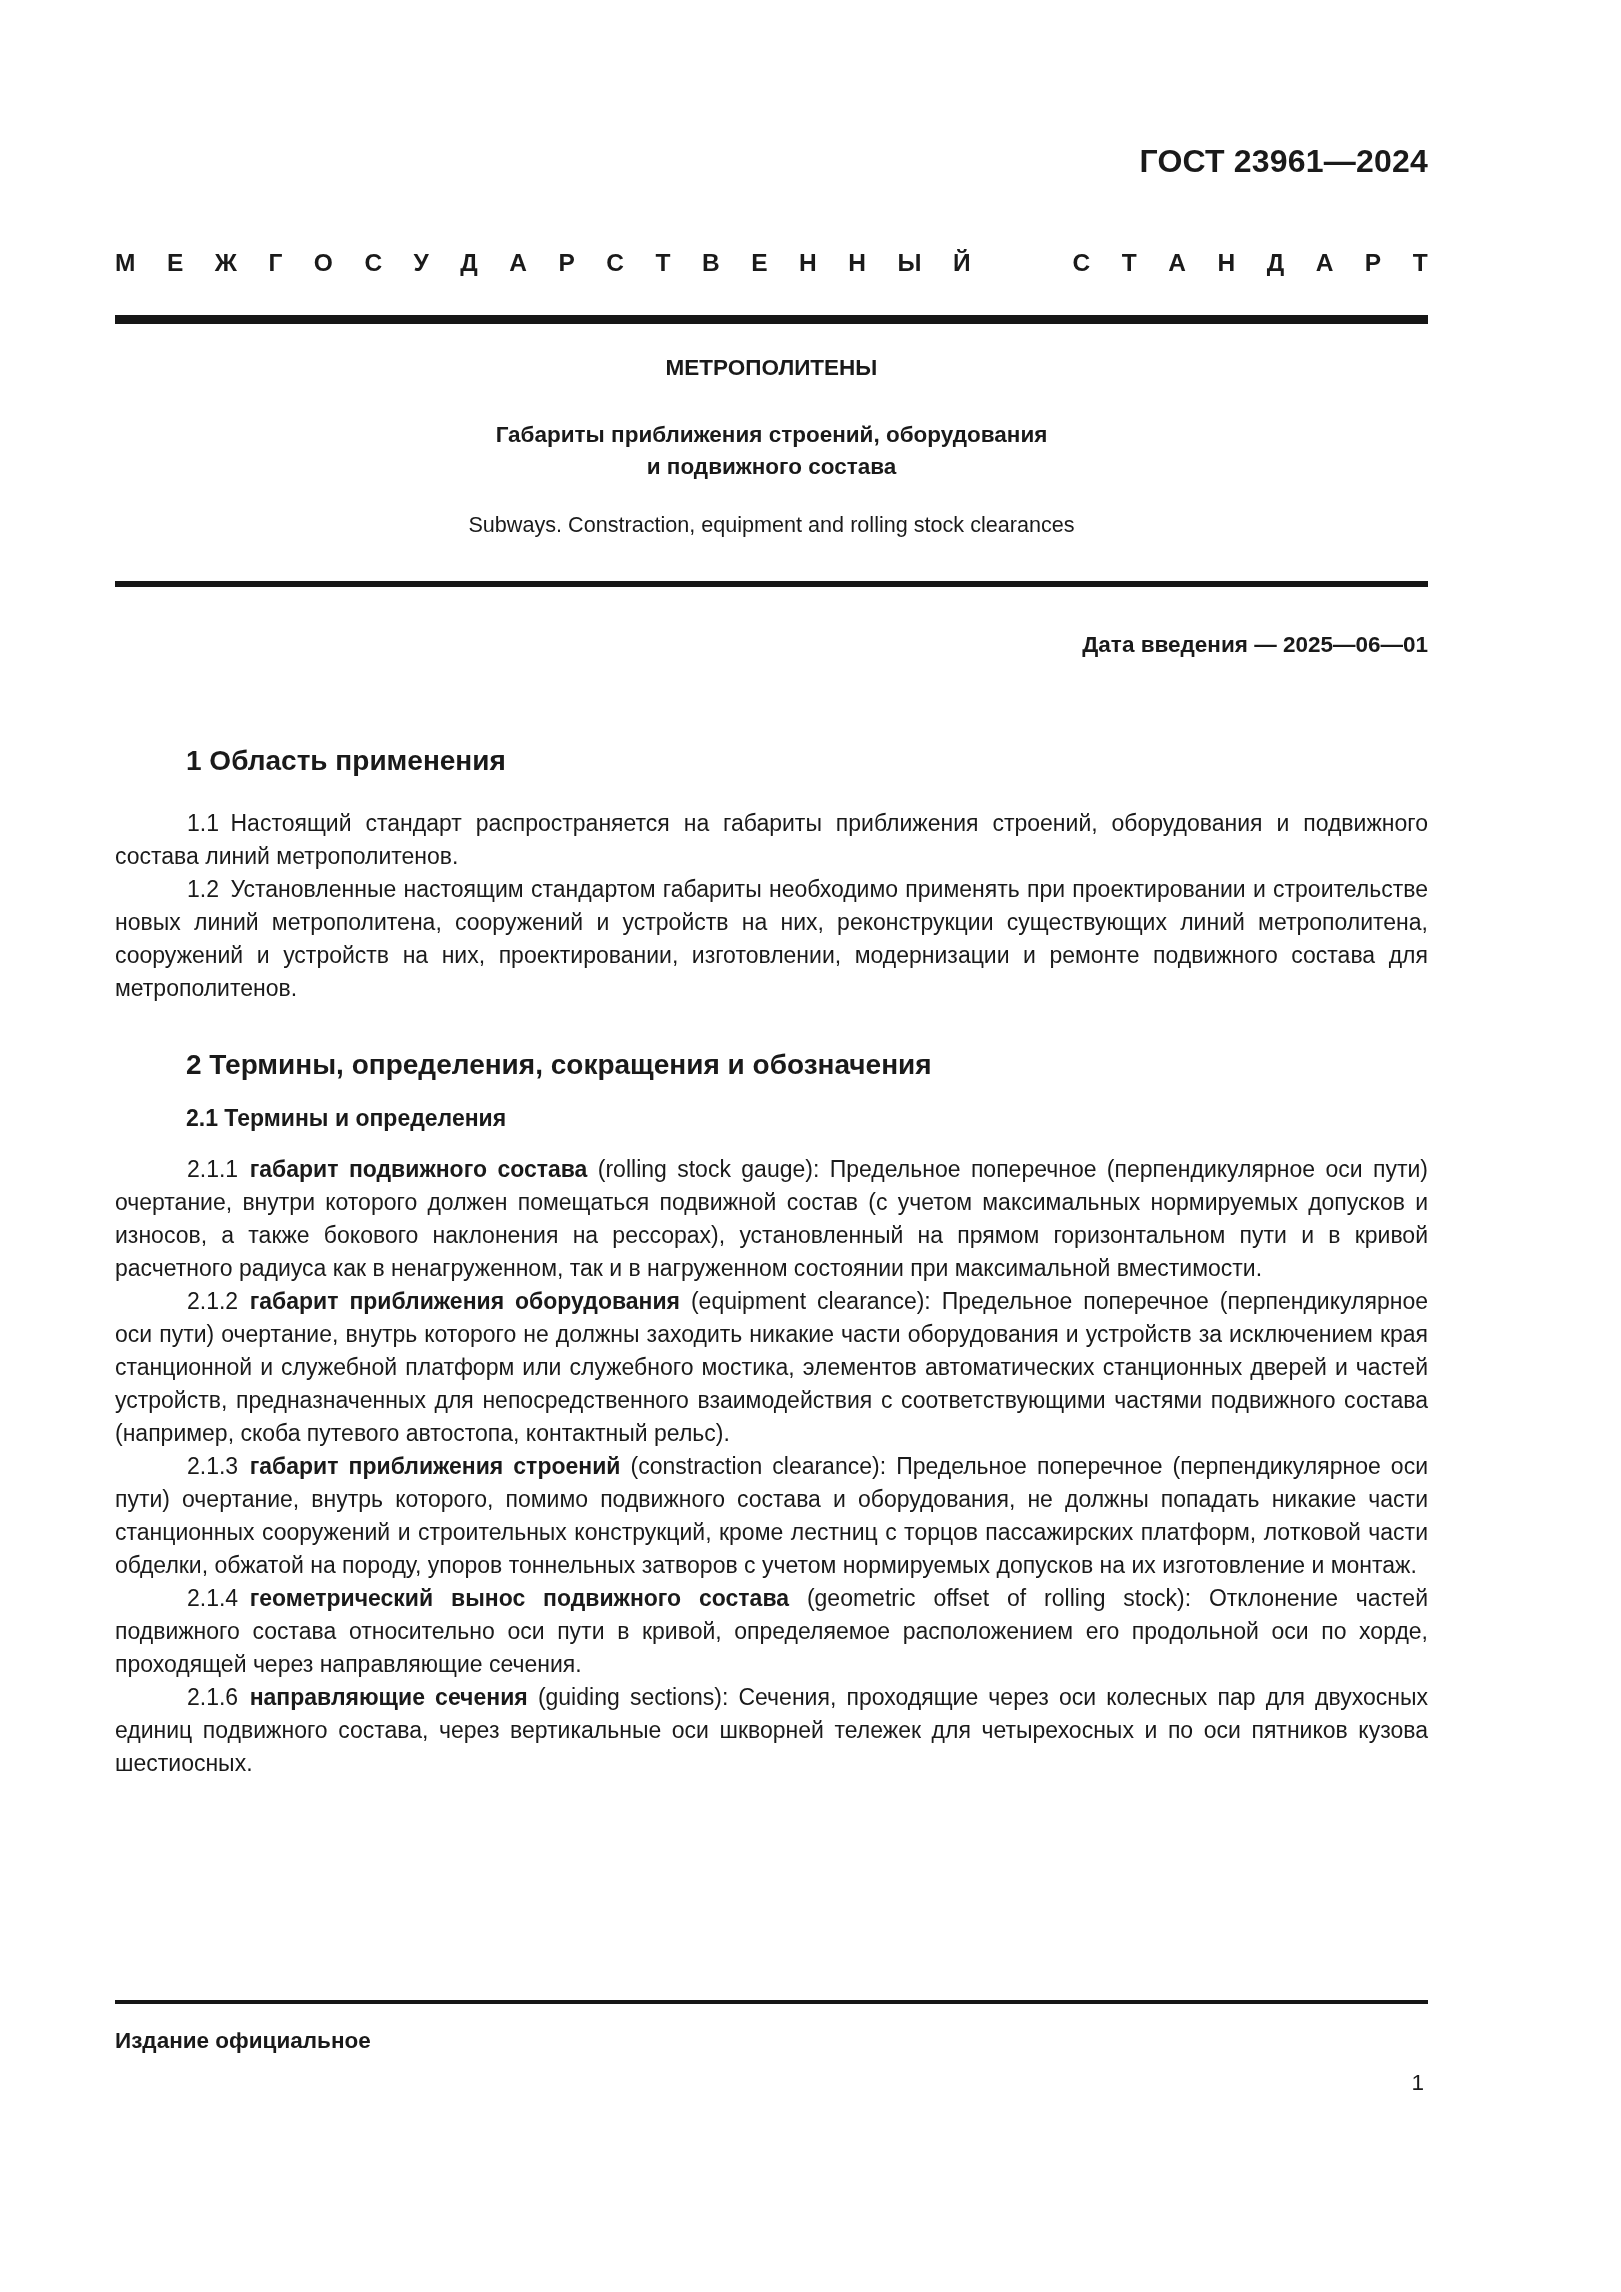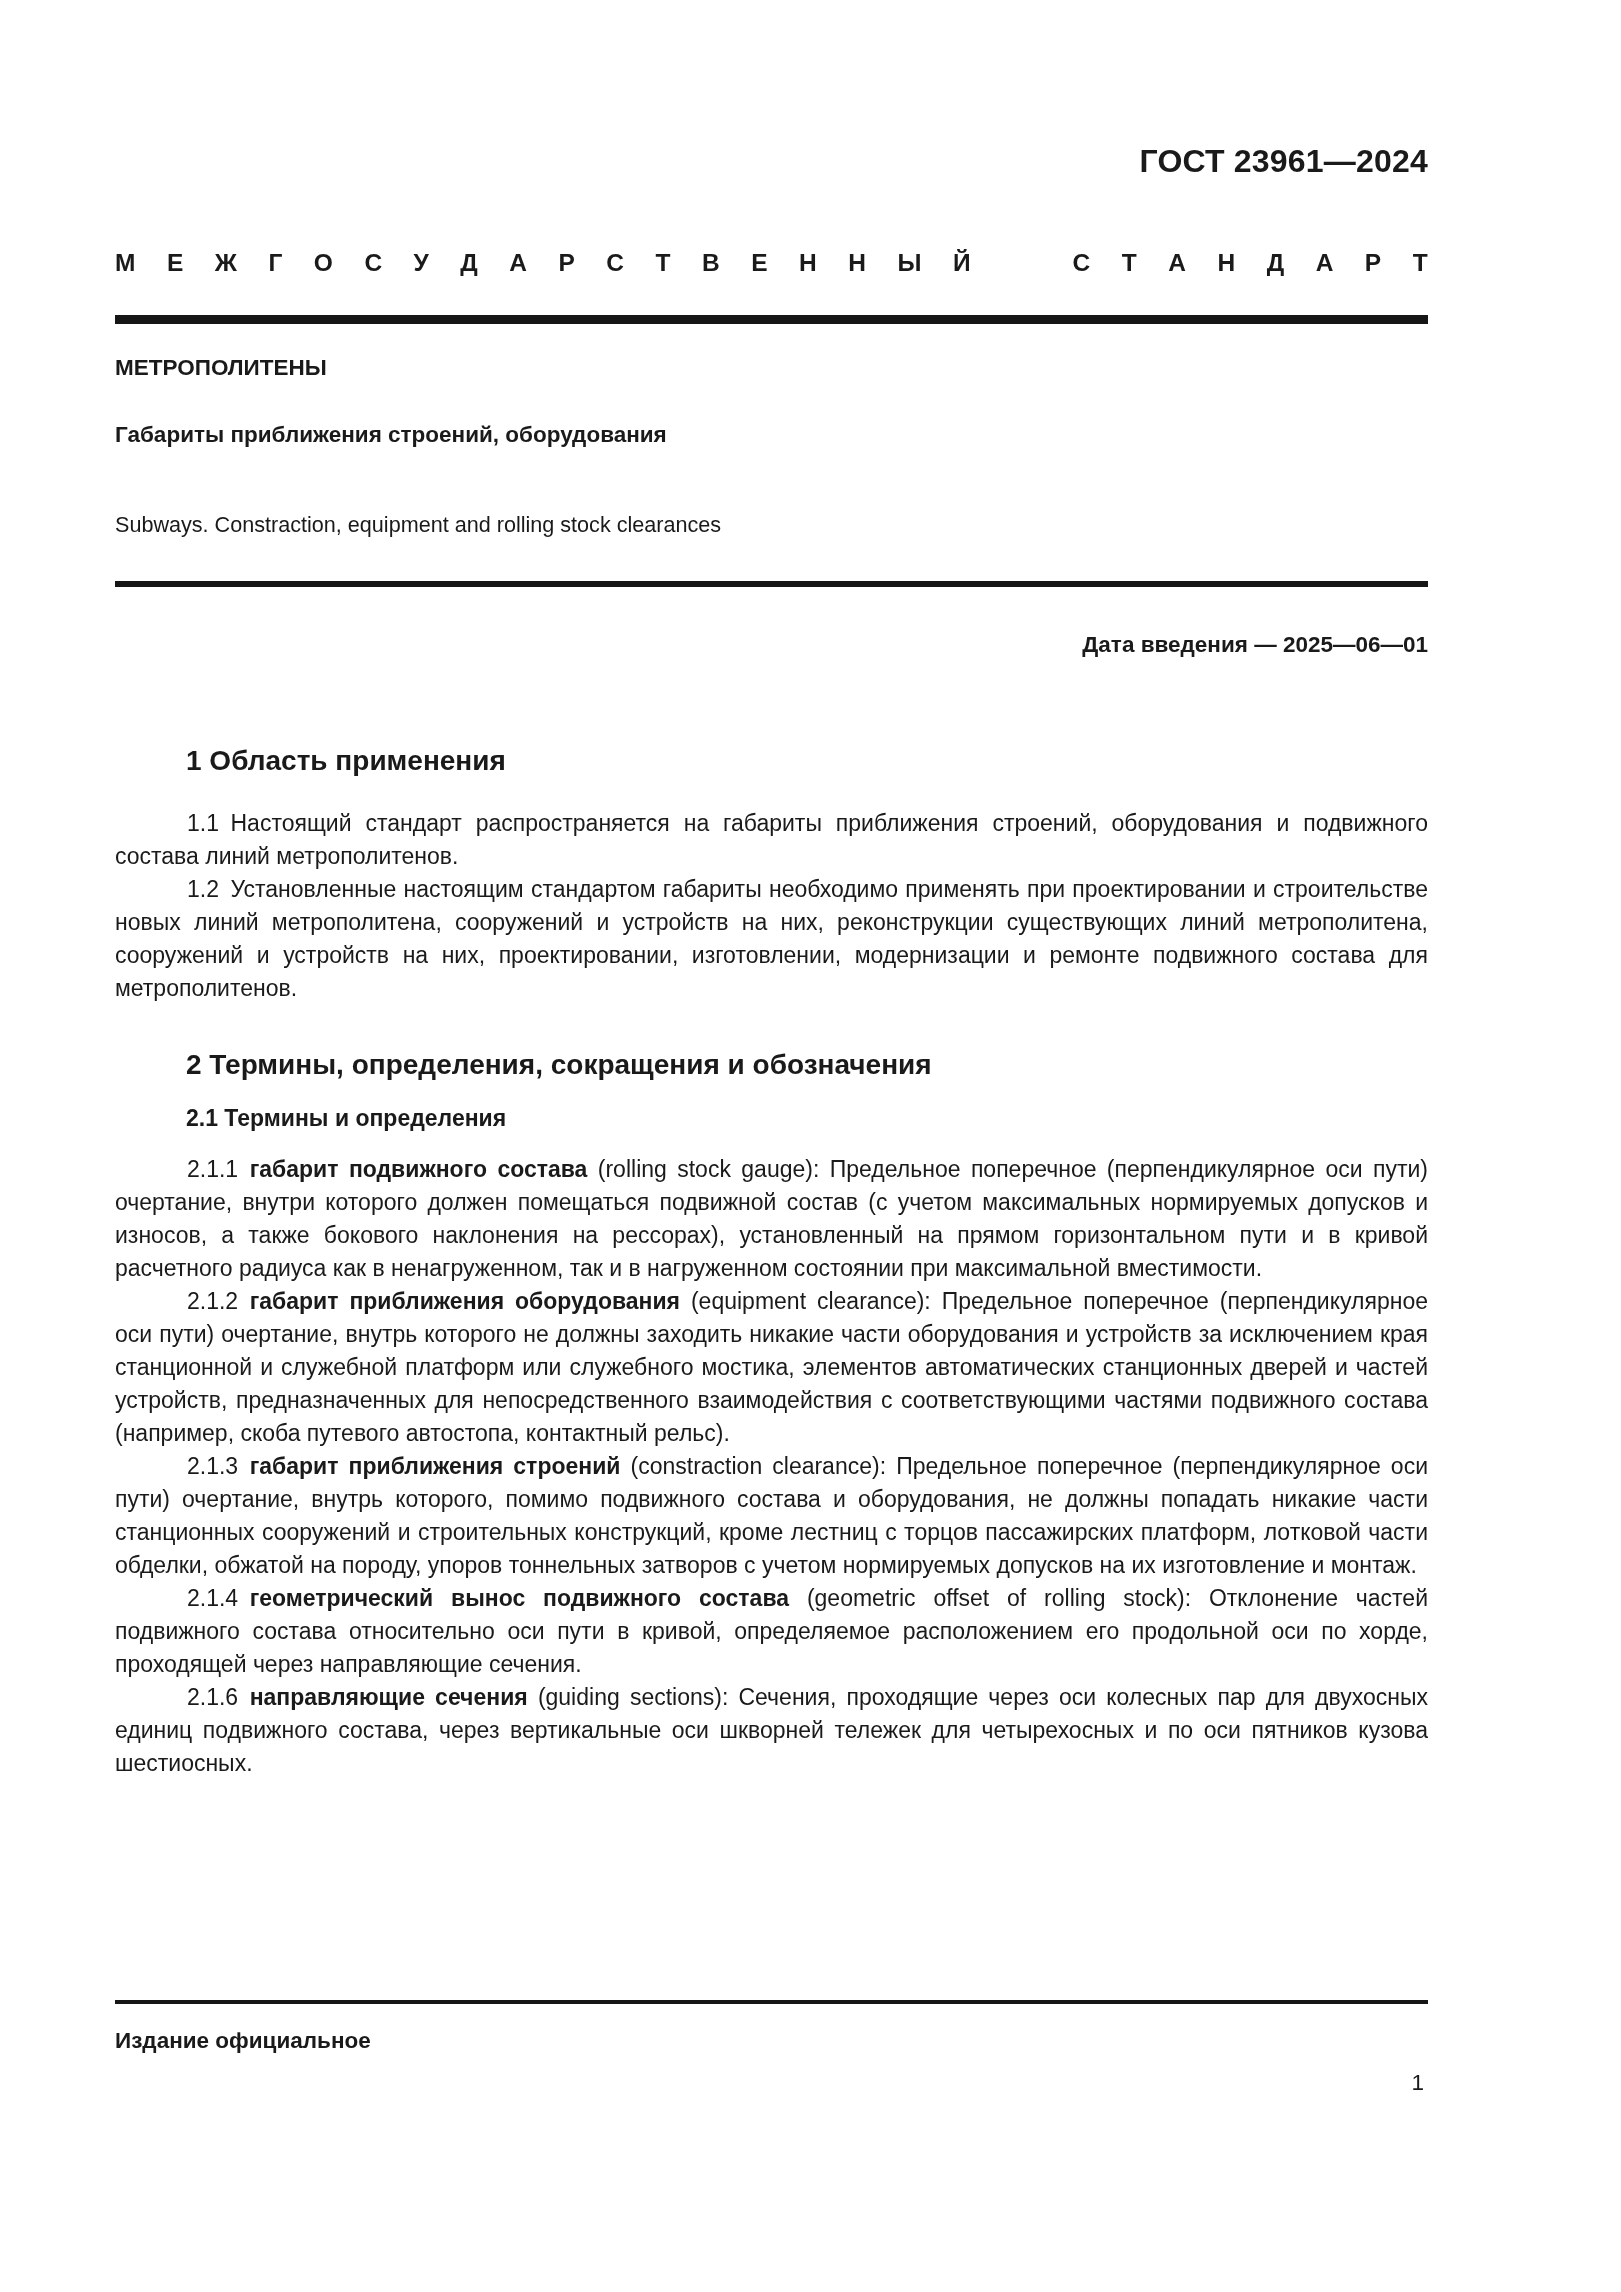--- a/index.html
+++ b/index.html
@@ -8,21 +8,21 @@
   .abs { position:absolute; }
   .doc-code { right:193px; top:143px; font-size:32px; font-weight:bold; letter-spacing:0.2px; }
   .banner { left:115px; width:1313px; top:249px; font-size:24.5px; font-weight:bold;
             display:flex; justify-content:space-between; }
   .banner span { display:inline-block; }
   .banner .gap { width:39px; }
   .rule { left:115px; width:1313px; background:#161616; }
   .rule1 { top:315px; height:8.8px; }
   .rule2 { top:581px; height:5.9px; }
   .rule3 { top:2000px; height:3.9px; }
-  .center { left:115px; width:1313px; }
+  .center { left:115px; width:1313px; text-align:center; }
   .title-main { top:355px; font-size:22.5px; font-weight:bold; }
   .title-sub { top:419px; font-size:22.5px; font-weight:bold; line-height:32px; }
   .title-en { top:512px; font-size:21.6px; }
   .intro-date { right:193px; top:632px; font-size:22.5px; font-weight:bold; }
   .h1 { left:186px; font-size:28px; font-weight:bold; }
   .h1a { top:745px; }
   .h1b { top:1049px; }
   .h2 { left:186px; top:1105px; font-size:23px; font-weight:bold; }
   .body-block { left:115px; width:1313px; font-size:23px; line-height:33px;
                 text-align:justify; }
@@ -66,20 +66,21 @@
     <span>А</span>
     <span>Р</span>
     <span>Т</span>
   </div>
 
 <div class="abs rule rule1"></div>
 
 <div class="abs center title-main">МЕТРОПОЛИТЕНЫ</div>
 <div class="abs center title-sub">
   <div>Габариты приближения строений, оборудования</div>
+  <div>и подвижного состава</div>
 </div>
 <div class="abs center title-en">Subways. Constraction, equipment and rolling stock clearances</div>
 
 <div class="abs rule rule2"></div>
 
 <div class="abs intro-date">Дата введения — 2025—06—01</div>
 
 <div class="abs h1 h1a">1  Область применения</div>
 <div class="abs body-block blk1" id="sec1-body">
     <p><span>1.1</span> <span>Настоящий стандарт распространяется на габариты приближения строений, оборудования и подвижного состава линий метрополитенов.</span></p>

